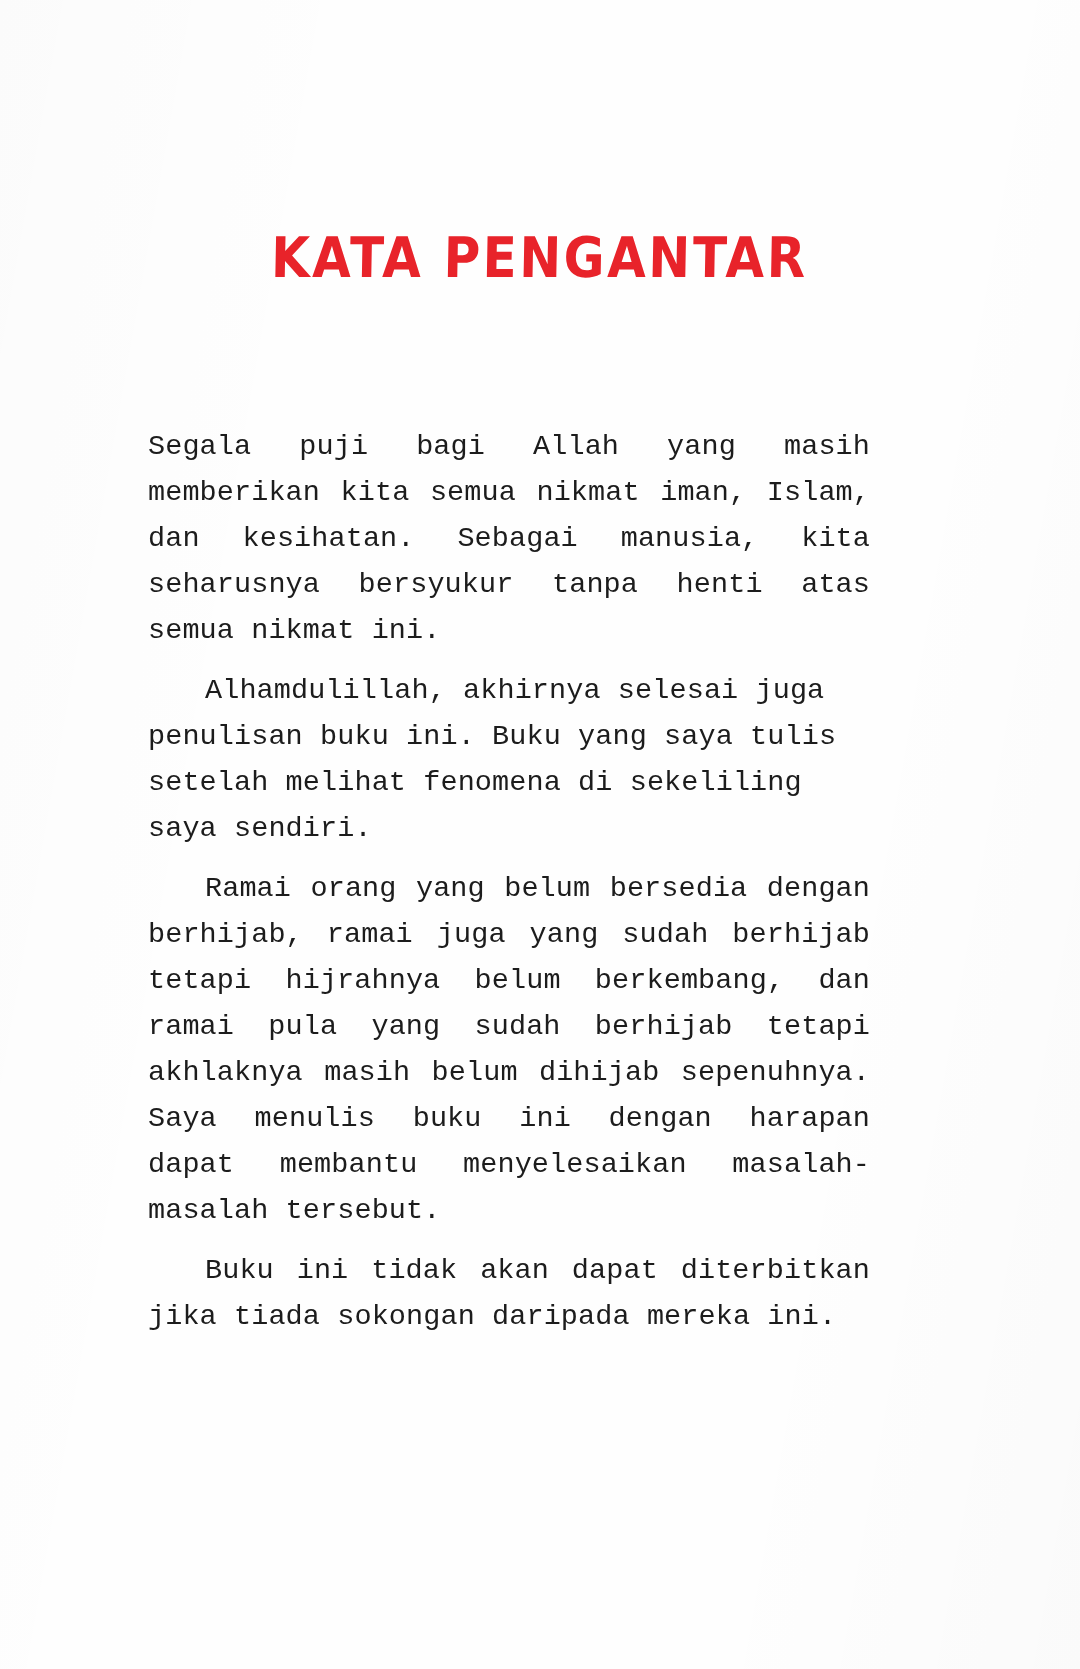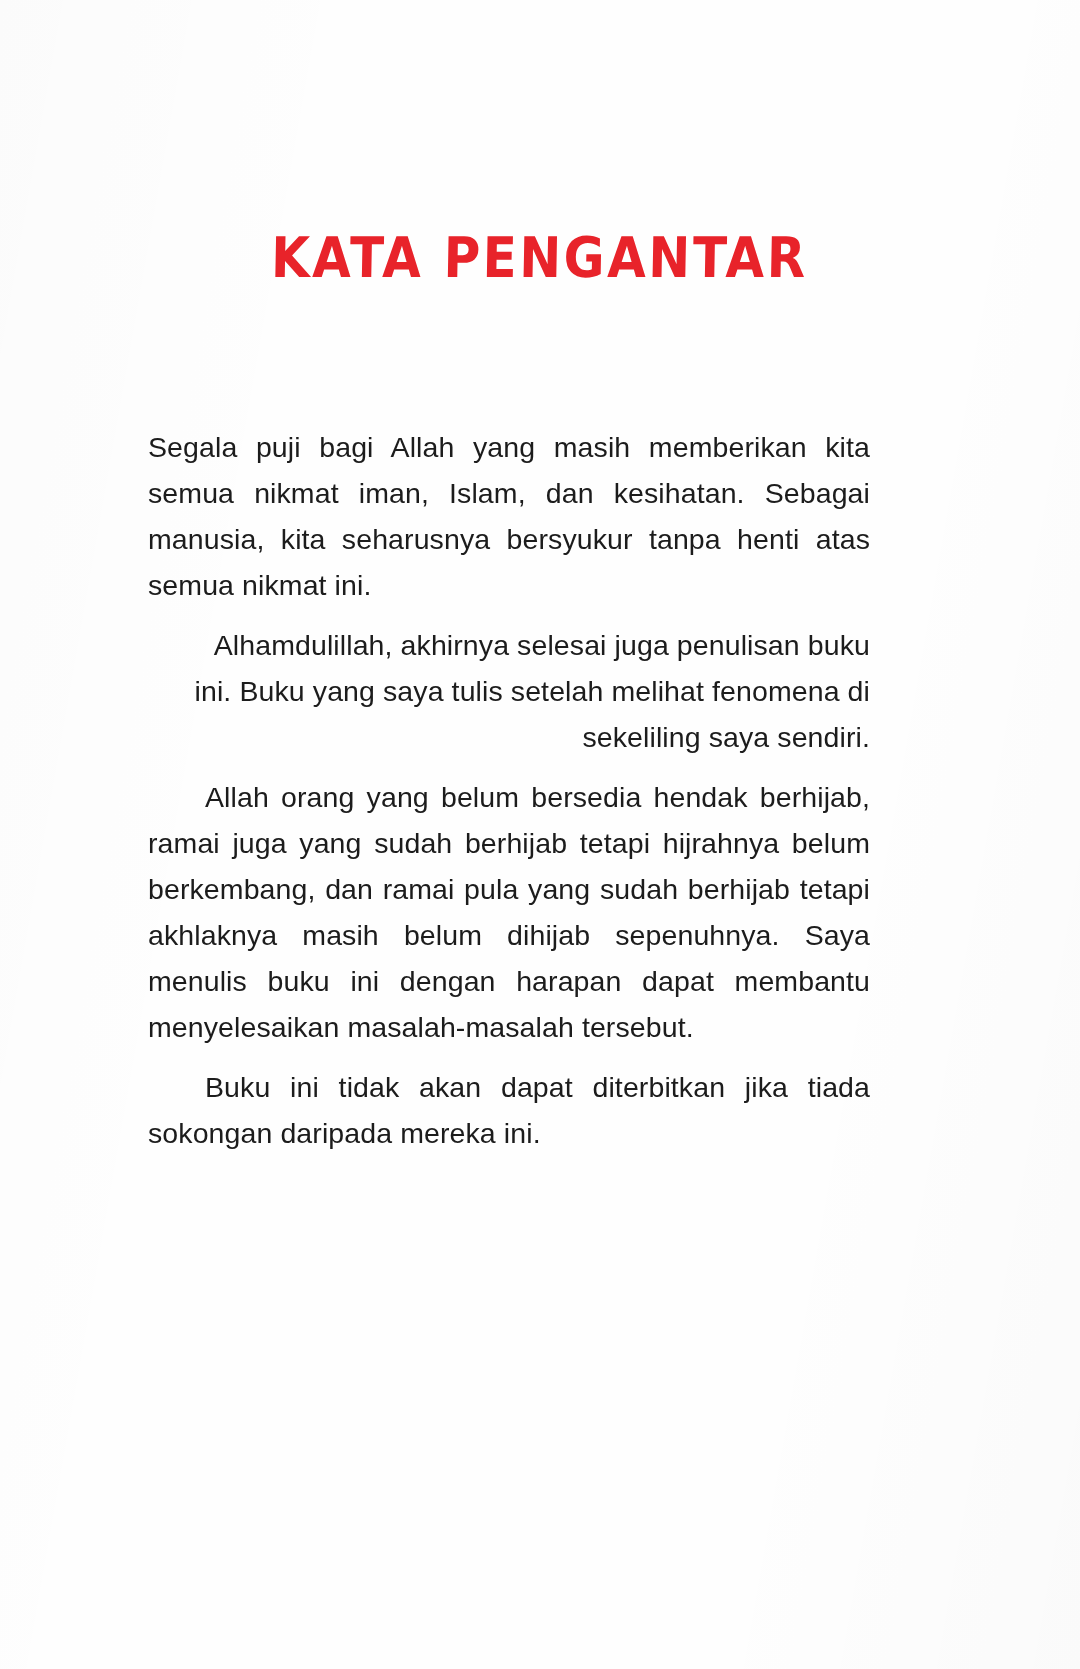--- a/index.html
+++ b/index.html
@@ -52,52 +52,52 @@
     white-space: nowrap;
   }
 
   
   .body-text {
     position: absolute;
     top: 424px;
     left: 148px;
     width: 722px;
     color: #1c1c1c;
-    font-family: Liberation Sans, sans-serif;
+    font-family: Liberation Mono, monospace;
     font-size: 28.5px;
     line-height: 46px;
     letter-spacing: 0.1px;
   }
 
   .para {
     margin: 0 0 14px 0;
     text-align: justify;
     text-justify: inter-word;
     text-indent: 57px;
     -webkit-hyphens: none;
     hyphens: none;
   }
 
   .para.no-indent { text-indent: 0; }
-  .para.flush     { text-align: right; }
+  .para.flush     { text-align: left; }
   .para:last-child { margin-bottom: 0; }
 </style>
 </head>
 <body>
 
 <div class="page">
 
   <h1 class="chapter-title">KATA PENGANTAR</h1>
 
   <div class="body-text">
 
     <p class="para no-indent">Segala puji bagi Allah yang masih memberikan kita semua nikmat iman, Islam, dan kesihatan. Sebagai manusia, kita seharusnya bersyukur tanpa henti atas semua nikmat ini.</p>
 
 
     <p class="para flush">Alhamdulillah, akhirnya selesai juga penulisan buku ini. Buku yang saya tulis setelah melihat fenomena di sekeliling saya sendiri.</p>
 
-    <p class="para">Allah orang yang belum bersedia hendak berhijab, ramai juga yang sudah berhijab tetapi hijrahnya belum berkembang, dan ramai pula yang sudah berhijab tetapi akhlaknya masih belum dihijab sepenuhnya. Saya menulis buku ini dengan harapan dapat membantu menyelesaikan masalah-masalah tersebut.</p>
+    <p class="para">Ramai orang yang belum bersedia dengan berhijab, ramai juga yang sudah berhijab tetapi hijrahnya belum berkembang, dan ramai pula yang sudah berhijab tetapi akhlaknya masih belum dihijab sepenuhnya. Saya menulis buku ini dengan harapan dapat membantu menyelesaikan masalah-masalah tersebut.</p>
 
     <p class="para">Buku ini tidak akan dapat diterbitkan jika tiada sokongan daripada mereka ini.</p>
 
   </div>
 
 </div>
 
 </body></html>

